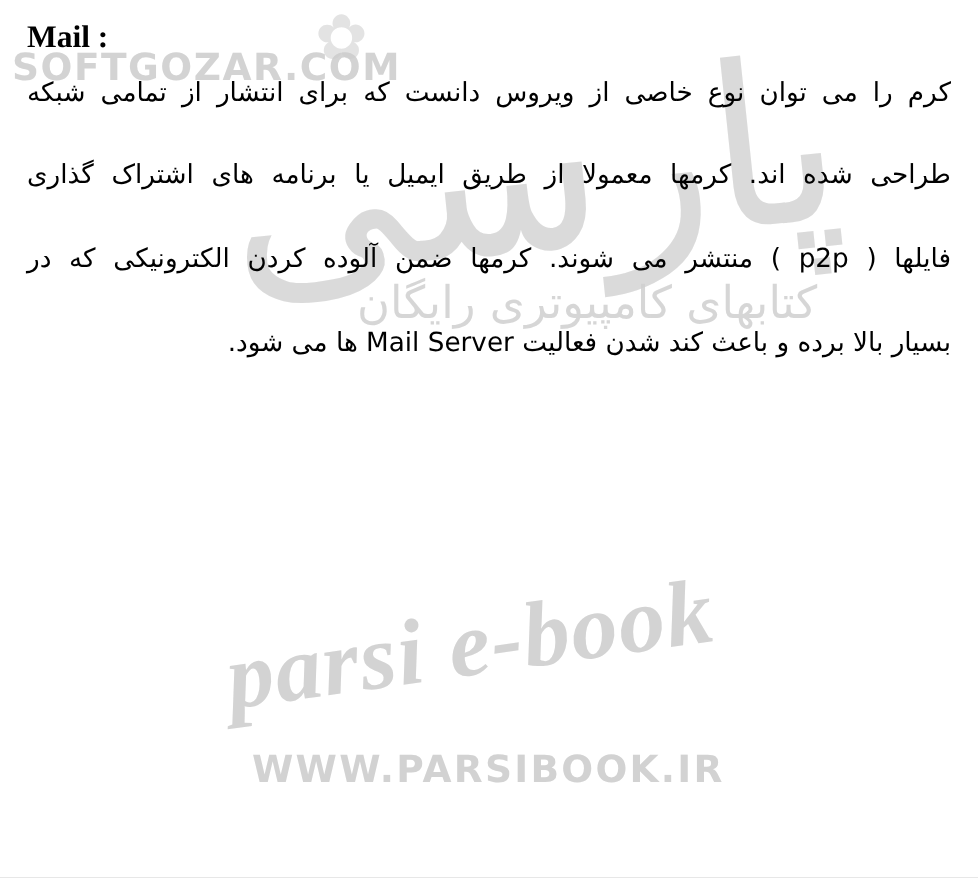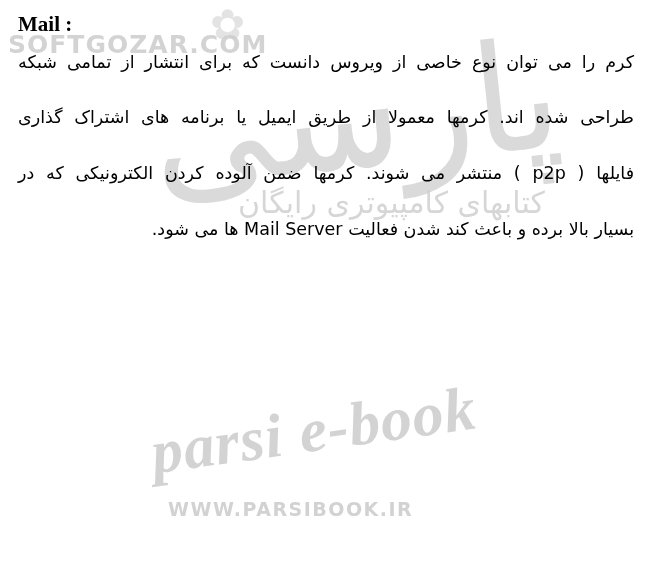--- a/index.html
+++ b/index.html
@@ -64,21 +64,21 @@
     color: #cfcfcf;
     opacity: 0.9;
     transform: rotate(-8deg);
     letter-spacing: 1px;
   }
   .wm-parsi-url {
     top: 498px;
     left: 168px;
     font-family: "DejaVu Sans", sans-serif;
     font-weight: bold;
-    font-size: 19px;
+    font-size: 25px;
     color: #d0d0d0;
     opacity: 0.95;
     letter-spacing: 1.5px;
   }
   .wm-flower {
     top: 0px;
     left: 210px;
     font-size: 42px;
     color: #dddddd;
     opacity: 0.8;

